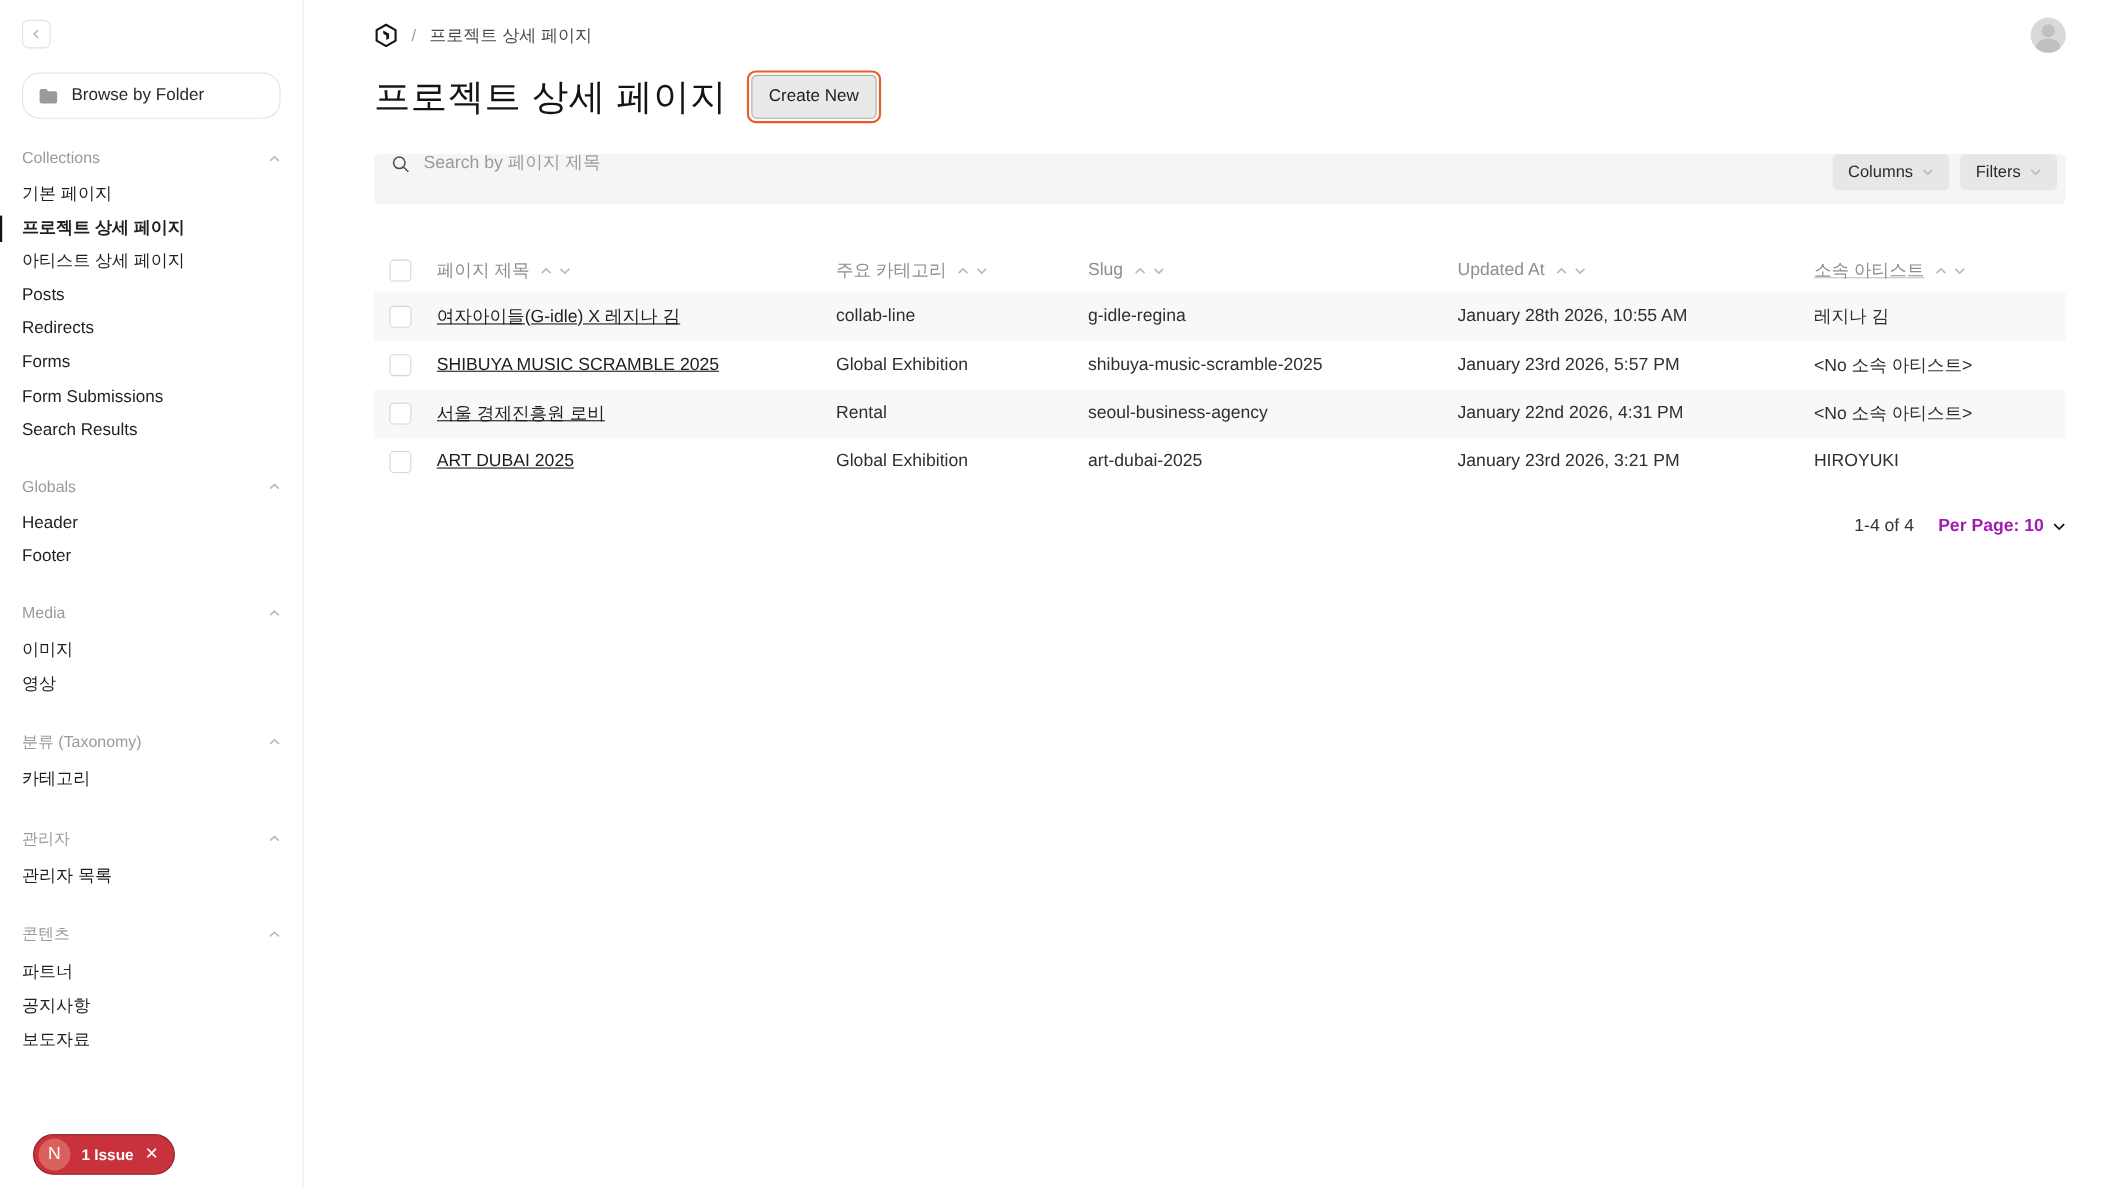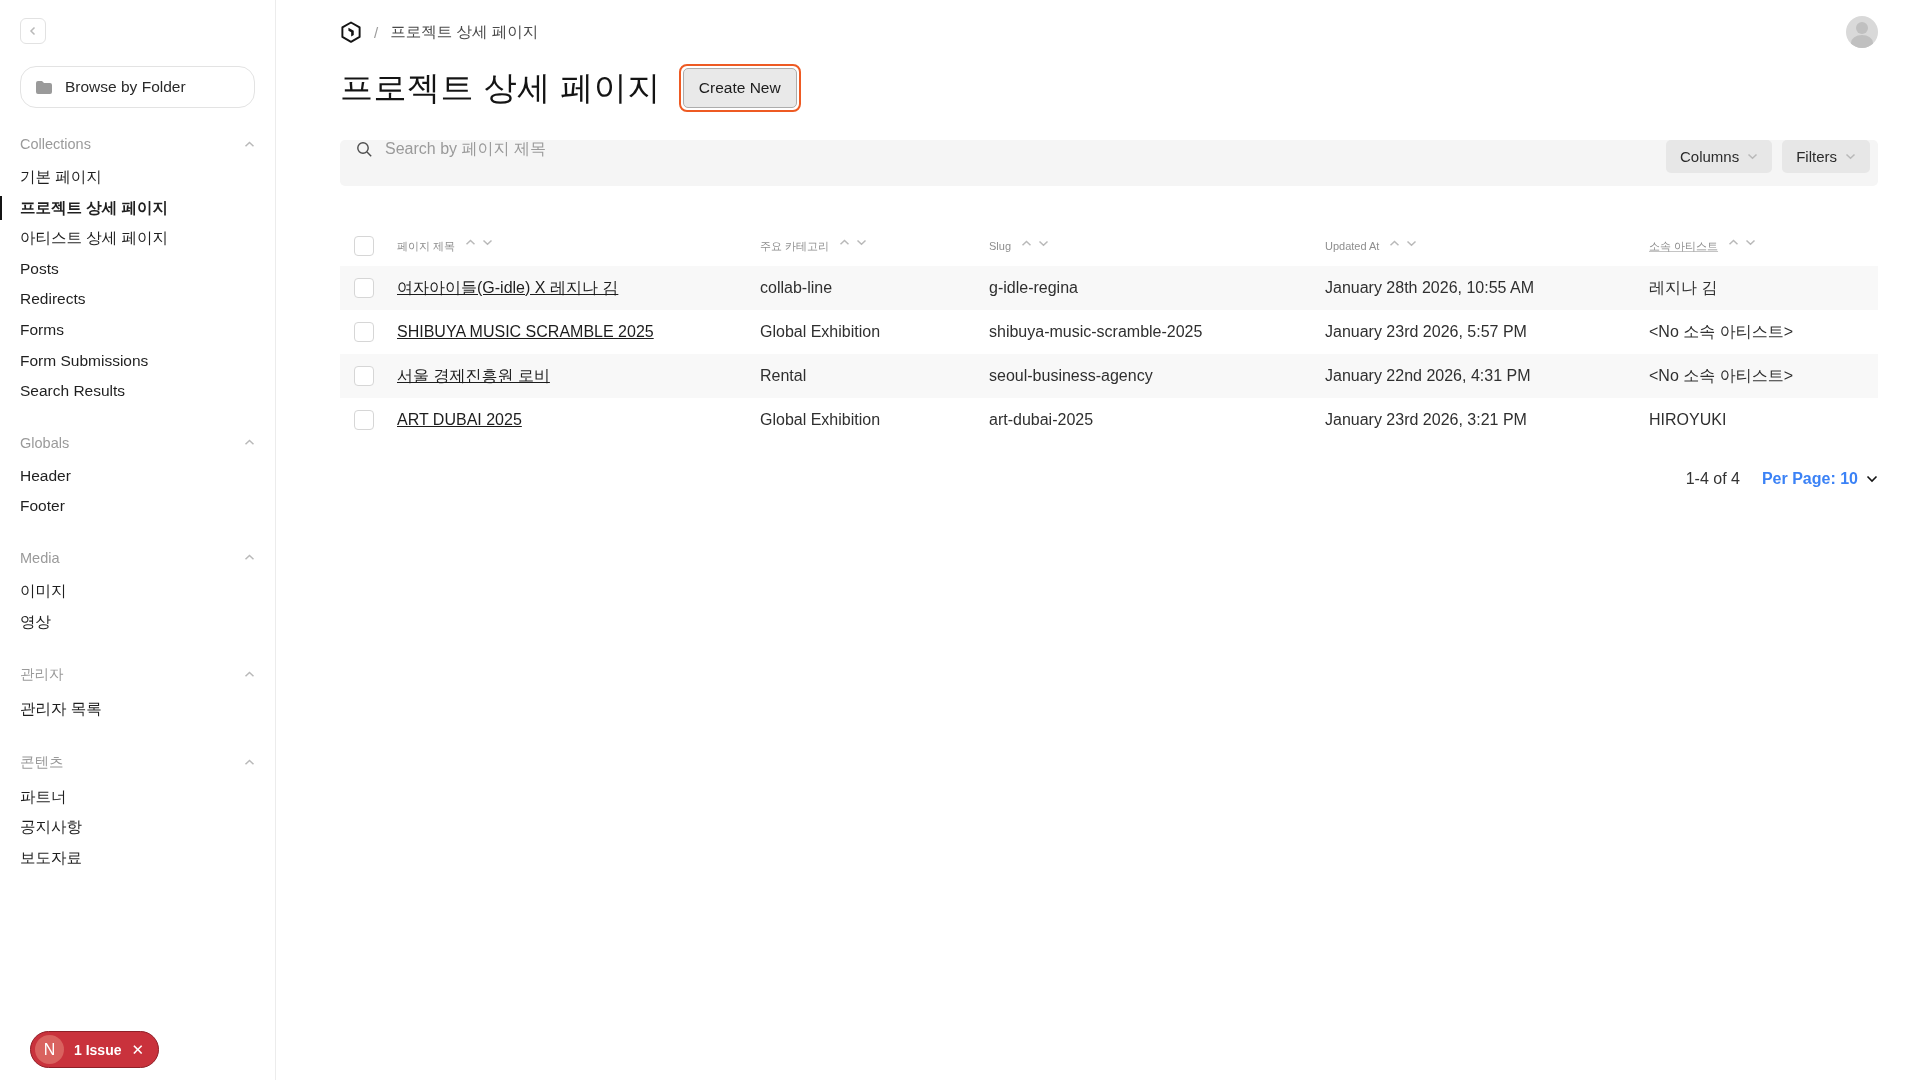--- a/index.html
+++ b/index.html
@@ -55,37 +55,37 @@
   .ctrl-btns { display:flex; gap:10px; }
   .ctrl-btn { background:#e7e7e7; border:none; border-radius:5px; padding:8px 14px;
     font-size:15px; color:#2b2b2b; display:flex; align-items:center; gap:8px; cursor:pointer;
     font-family:inherit; }
 
   
   .table { margin-top:40px; }
   .trow { display:grid; grid-template-columns:57px 363px 229px 336px 324px 1fr;
     align-items:center; }
   .thead { height:40px; }
-  .th { display:flex; align-items:flex-start; gap:4px; font-size:11px; color:#8e8e8e; }
+  .th { display:flex; align-items:center; gap:4px; font-size:16px; color:#8e8e8e; }
   .th .label { margin-right:6px; }
   .th .label.underlined { text-decoration:underline; text-decoration-color:#c4c4c4; }
   .sort { display:flex; gap:6px; align-items:center; }
   .sort svg { cursor:pointer; }
   .tr { height:44px; }
   .tr:nth-child(odd) { background:#f8f8f8; }
   .cell { font-size:16px; color:#2f2f2f; overflow:hidden; white-space:nowrap; }
   .cell a { color:#1d1d1d; text-decoration:underline; }
   .cbwrap { display:flex; align-items:center; padding-left:14px; }
   .cb { appearance:none; -webkit-appearance:none; width:20px; height:20px; background:#fff;
     border:1px solid #d6d6d6; border-radius:4px; cursor:pointer; margin:0; }
 
   .pager-row { display:flex; justify-content:flex-end; align-items:center; gap:22px;
     margin-top:28px; font-size:16px; }
   .pager-range { color:#333; }
-  .per-page { font-weight:bold; color:#3b82f6; display:flex; align-items:center; gap:8px;
+  .per-page { font-weight:bold; color:#a21caf; display:flex; align-items:center; gap:8px;
     cursor:pointer; }
 
   
   .issue-badge { position:fixed; left:30px; bottom:12px; height:37px; background:#c9323c;
     border:1px solid #8f1f27; border-radius:19px; display:flex; align-items:center;
     padding:0 14px 0 4px; gap:10px; cursor:pointer; }
   .issue-logo { width:29px; height:29px; border-radius:50%; background:#d9625f;
     color:#fff; display:flex; align-items:center; justify-content:center;
     font-size:16px; font-weight:400; }
   .issue-label { color:#fff; font-size:14px; font-weight:bold; }
@@ -144,20 +144,31 @@
       <div class="nav-group">
         <div class="nav-group-header">
        <span class="nav-group-label">Media</span>
        <svg width="11" height="7" viewBox="0 0 11 7">
          <polyline points="1.5,5.2 5.5,1.5 9.5,5.2" class="chev"></polyline>
        </svg>
      </div>
         <div class="nav-items">
           <div class="nav-item">이미지</div>
           <div class="nav-item">영상</div>
+        </div>
+      </div>
+      <div class="nav-group">
+        <div class="nav-group-header">
+       <span class="nav-group-label">분류 (Taxonomy)</span>
+       <svg width="11" height="7" viewBox="0 0 11 7">
+         <polyline points="1.5,5.2 5.5,1.5 9.5,5.2" class="chev"></polyline>
+       </svg>
+     </div>
+        <div class="nav-items">
+          <div class="nav-item">카테고리</div>
         </div>
       </div>
       <div class="nav-group">
         <div class="nav-group-header">
        <span class="nav-group-label">관리자</span>
        <svg width="11" height="7" viewBox="0 0 11 7">
          <polyline points="1.5,5.2 5.5,1.5 9.5,5.2" class="chev"></polyline>
        </svg>
      </div>
         <div class="nav-items">

